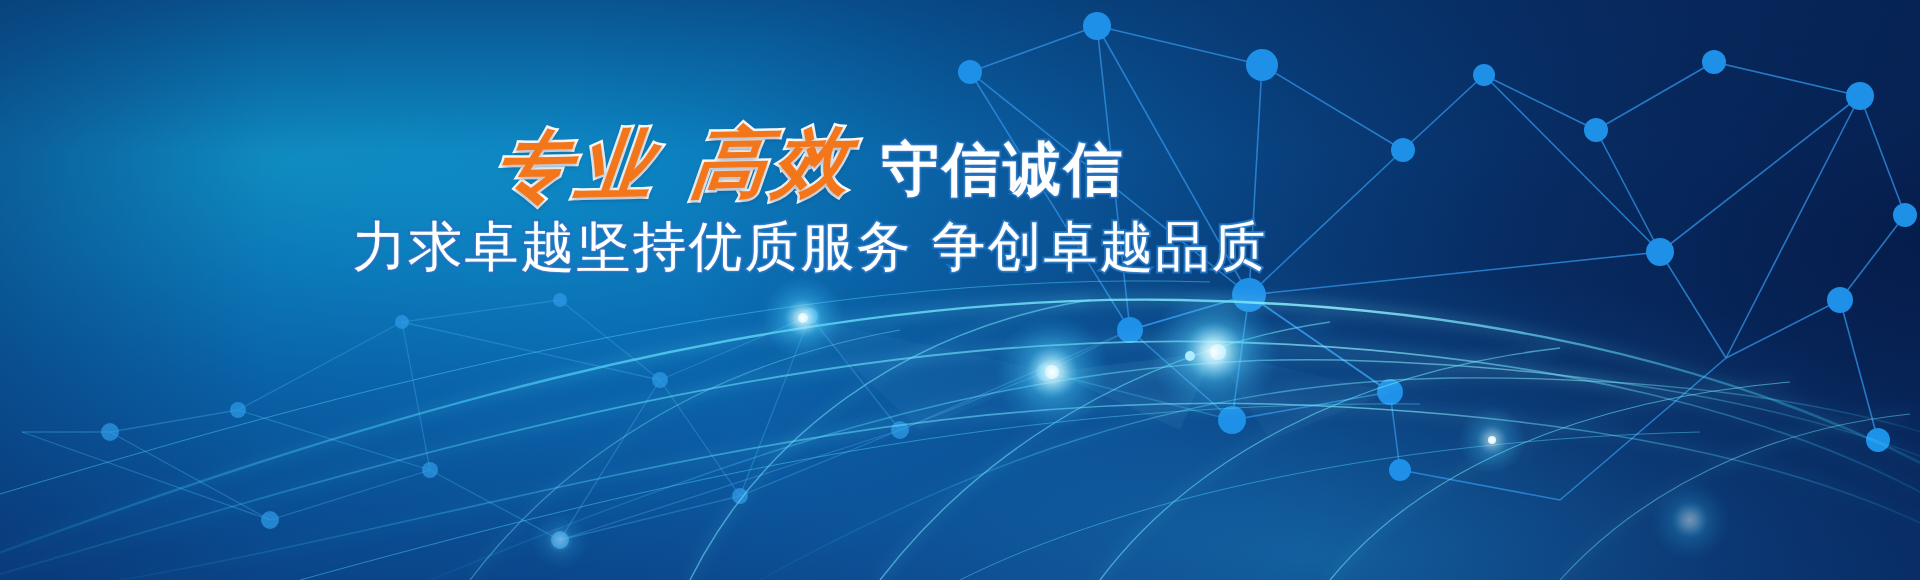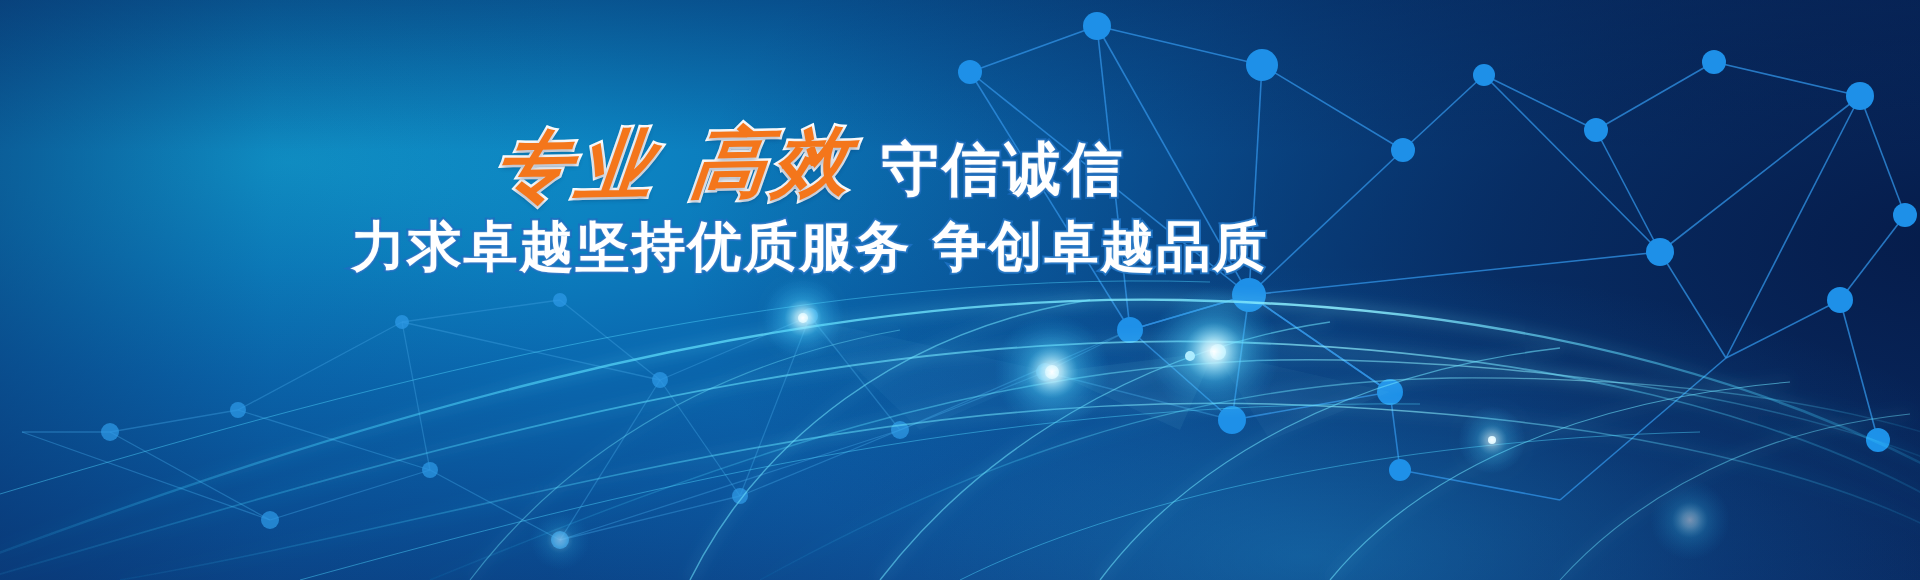--- a/index.html
+++ b/index.html
@@ -54,21 +54,21 @@
     -webkit-text-stroke:4px #1667b8;paint-order:stroke fill;
     text-shadow:0 0 2px rgba(255,255,255,.5);
     position:relative;top:-4px;
   }
   .line2{
     margin-top:18px;white-space:nowrap;line-height:1;
     transform:translateX(-150px);
   }
   .line2 span{
     font-family:"DejaVu Sans","Liberation Sans",sans-serif;
-    font-size:54px;font-weight:700;color:#ffffff;letter-spacing:2px;
+    font-size:54px;font-weight:400;color:#ffffff;letter-spacing:2px;
     -webkit-text-stroke:4px #1b6fc0;paint-order:stroke fill;
     text-shadow:0 0 2px rgba(255,255,255,.45);
   }
 </style>
 </head>
 <body>
 
 <div id="banner">
 
   <div class="bg-base"></div>

